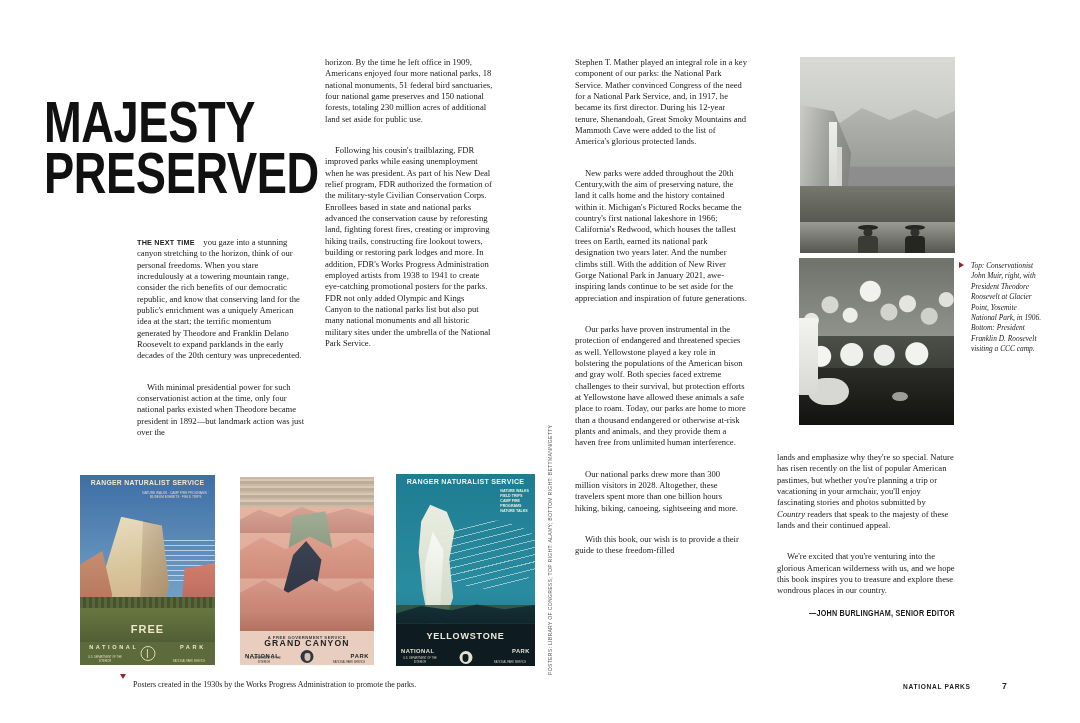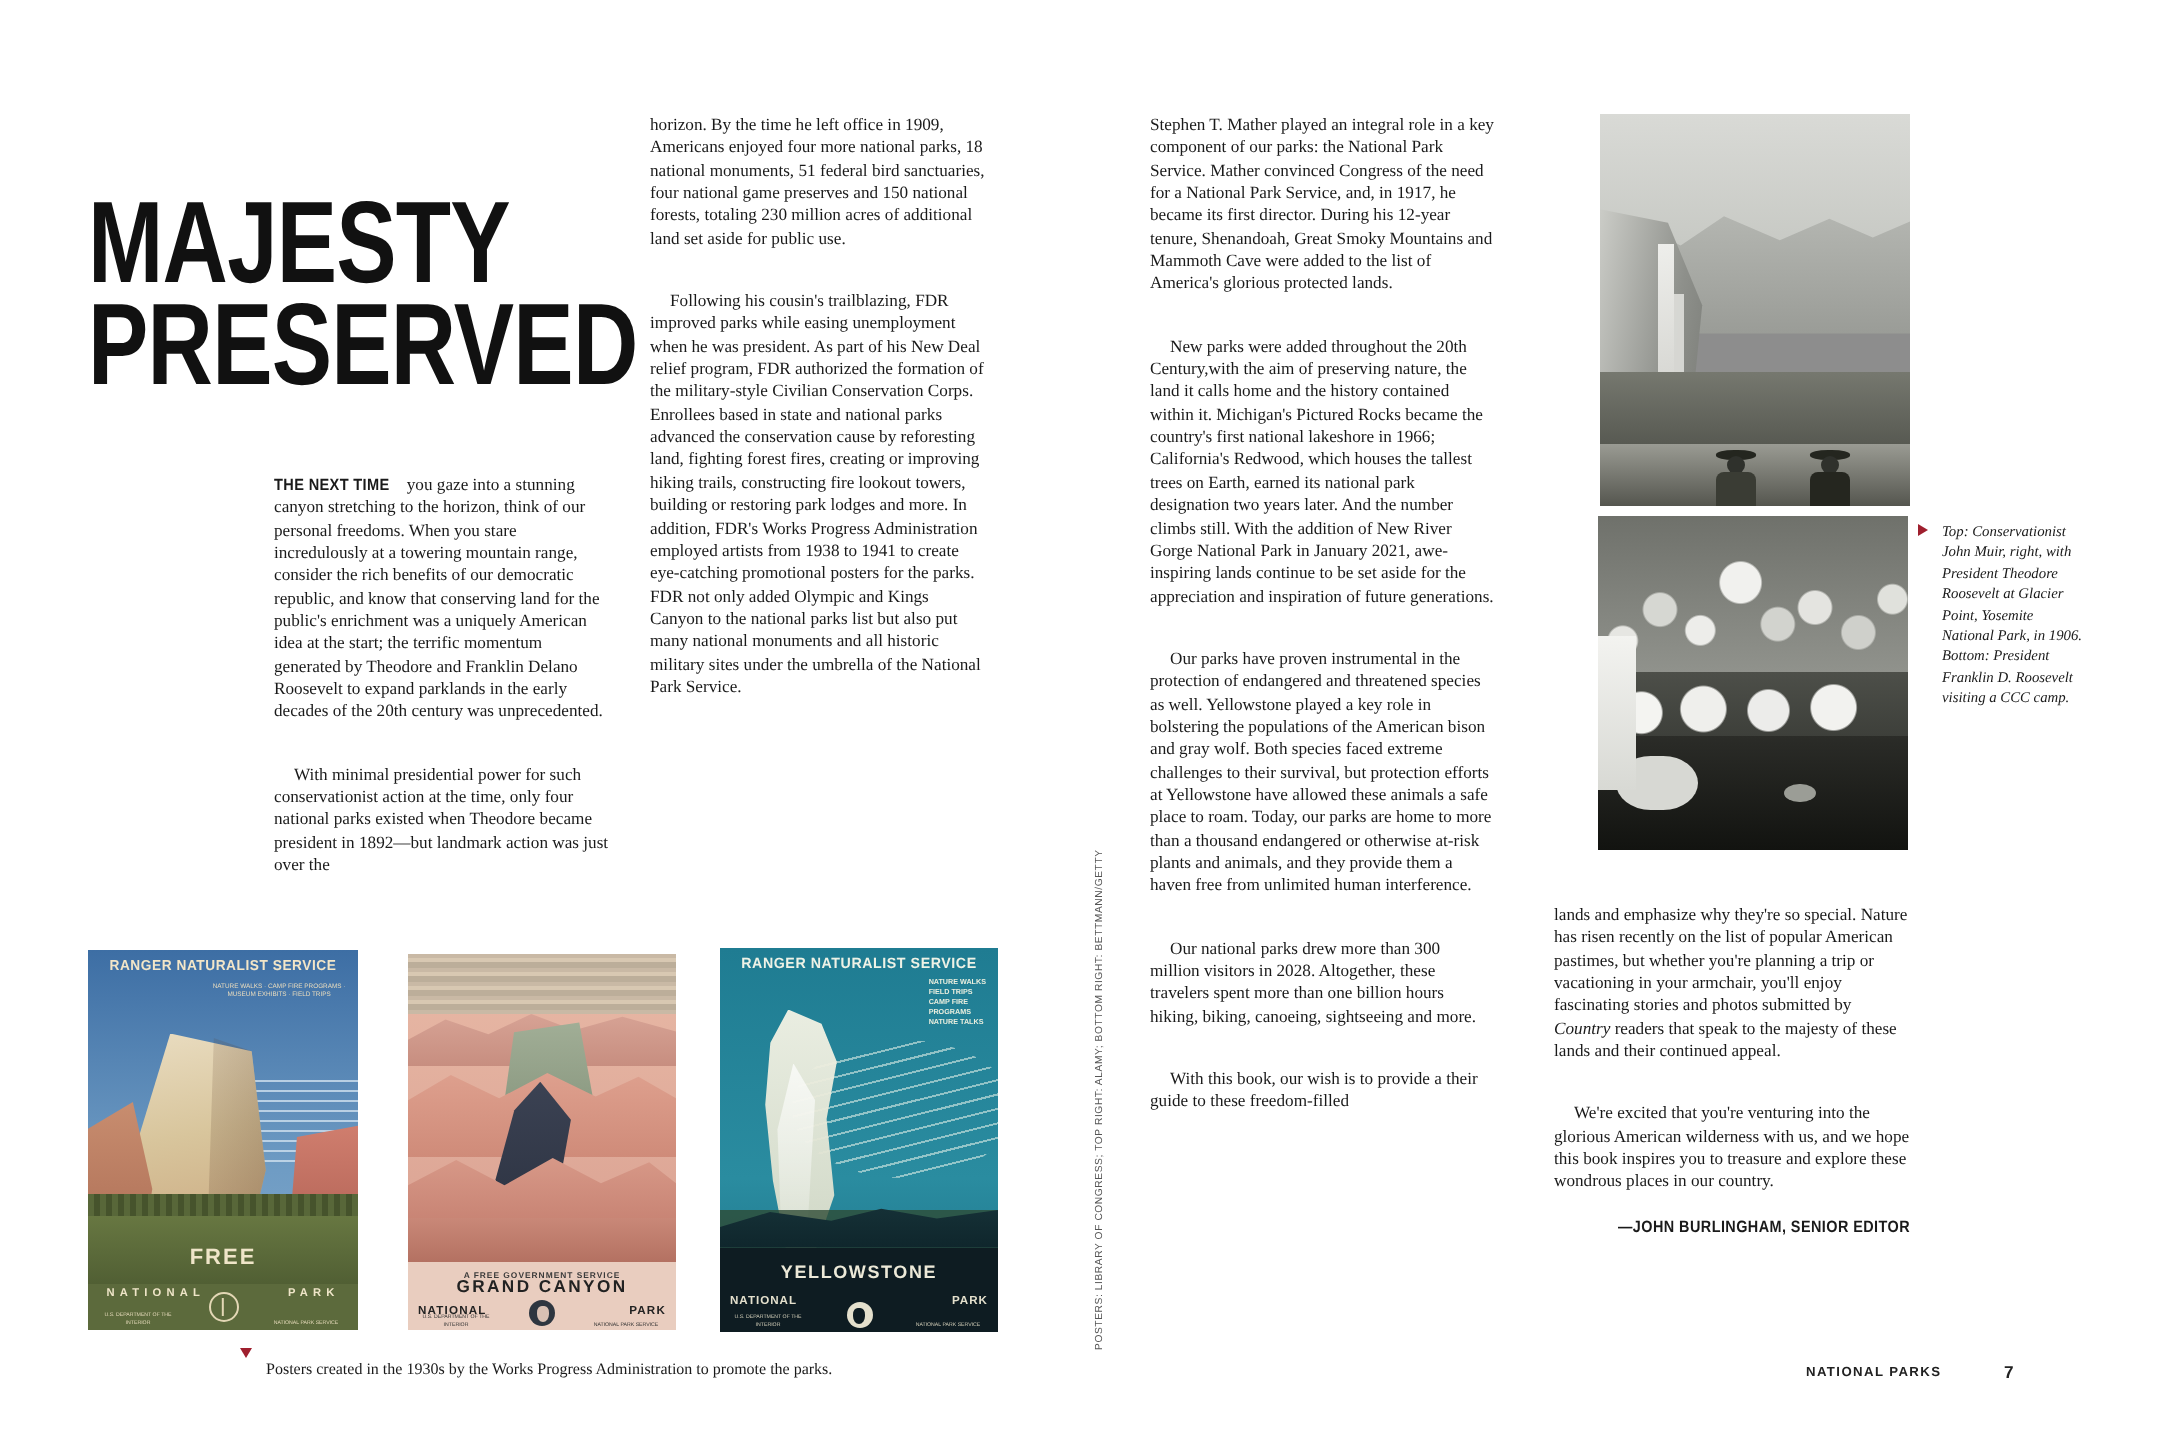--- a/index.html
+++ b/index.html
@@ -142,21 +142,21 @@
     position:absolute;left:971px;top:261px;width:70px;
     font-family:"Liberation Serif", serif;
     font-style:italic;
     font-size:7.4px;
     line-height:10.4px;
     color:#1a1a1a;
   }
   #caption-arrow{left:959px;top:262px;}
 
   
-  .poster{position:absolute;overflow:hidden;}
+  .poster{position:absolute;overflow:hidden;margin-left:36px;}
   #poster-zion{left:44px;top:475px;width:135px;height:190px;}
   #poster-gc{left:204px;top:477px;width:134px;height:188px;}
   #poster-ys{left:360px;top:474px;width:139px;height:192px;}
 
   .p-frame{position:absolute;inset:0;}
   .p-title{
     position:absolute;left:0;right:0;
     font-family:"Liberation Sans", sans-serif;
     font-weight:700;
     text-align:center;

